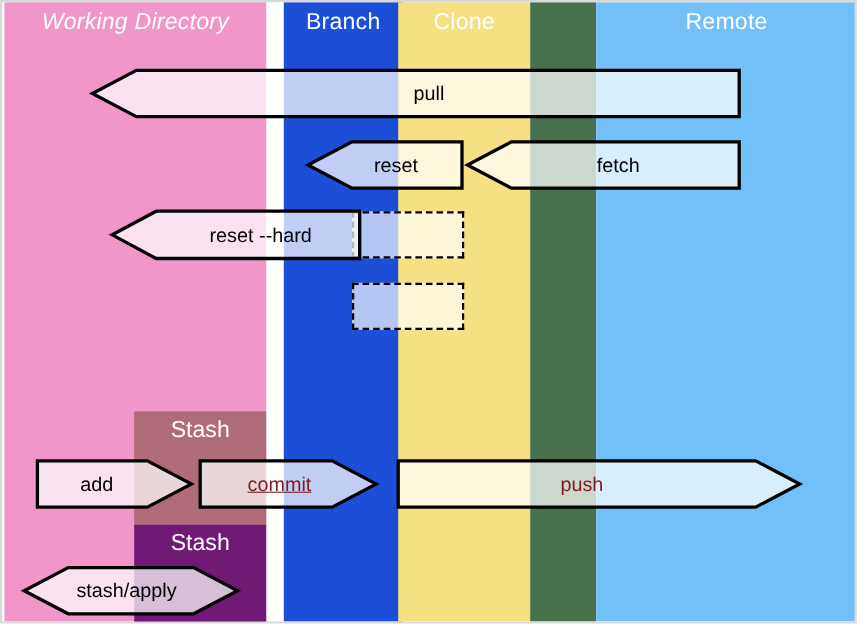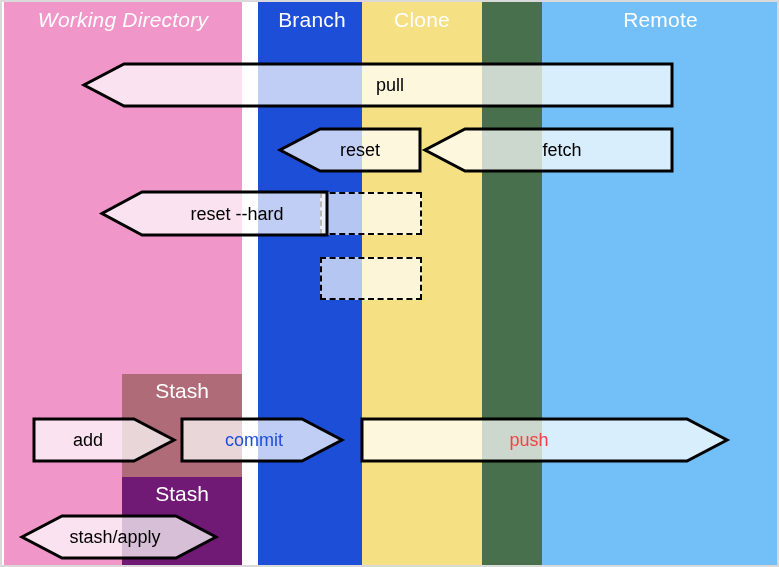--- a/index.html
+++ b/index.html
@@ -134,27 +134,27 @@
     <div class="arrow" style="left: 32px; top: 417px; width: 140px; height: 42px;">
       <svg viewBox="0 0 140 42" preserveAspectRatio="none">
         <polygon points="0,0 100,0 140,21 100,42 0,42" fill="rgba(255,255,255,0.72)" stroke="#000000" stroke-width="3" stroke-linejoin="miter"></polygon>
       </svg>
       <div class="arrow-label" style="color: rgb(0, 0, 0); transform: translateX(-16px);">add</div>
     </div>
     <div class="arrow" style="left: 180px; top: 417px; width: 160px; height: 42px;">
       <svg viewBox="0 0 160 42" preserveAspectRatio="none">
         <polygon points="0,0 120,0 160,21 120,42 0,42" fill="rgba(255,255,255,0.72)" stroke="#000000" stroke-width="3" stroke-linejoin="miter"></polygon>
       </svg>
-      <div class="arrow-label" style="color: #1d4ed8; transform: translateX(-8px);">commit</div>
+      <div class="arrow-label" style="color: #7f1d1d; transform: translateX(-8px); text-decoration: underline;">commit</div>
     </div>
     <div class="arrow" style="left: 360px; top: 417px; width: 365px; height: 42px;">
       <svg viewBox="0 0 365 42" preserveAspectRatio="none">
         <polygon points="0,0 325,0 365,21 325,42 0,42" fill="rgba(255,255,255,0.72)" stroke="#000000" stroke-width="3" stroke-linejoin="miter"></polygon>
       </svg>
-      <div class="arrow-label" style="color: #ef4444; transform: translateX(-15.5px);">push</div>
+      <div class="arrow-label" style="color: #7f1d1d; transform: translateX(-15.5px);">push</div>
     </div>
     <div class="arrow" style="left: 20px; top: 514px; width: 194px; height: 42px;">
       <svg viewBox="0 0 194 42" preserveAspectRatio="none">
         <polygon points="40,0 154,0 194,21 154,42 40,42 0,21" fill="rgba(255,255,255,0.72)" stroke="#000000" stroke-width="3" stroke-linejoin="miter"></polygon>
       </svg>
       <div class="arrow-label" style="color: rgb(0, 0, 0); transform: translateX(-4px);">stash/apply</div>
     </div>
   </div>
 
 </body></html>

